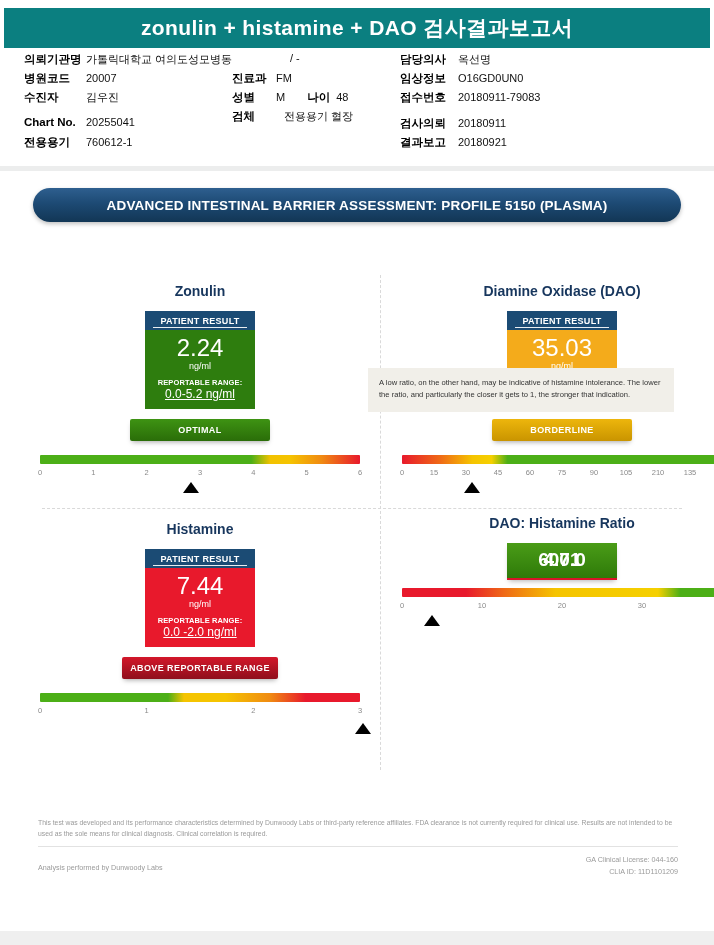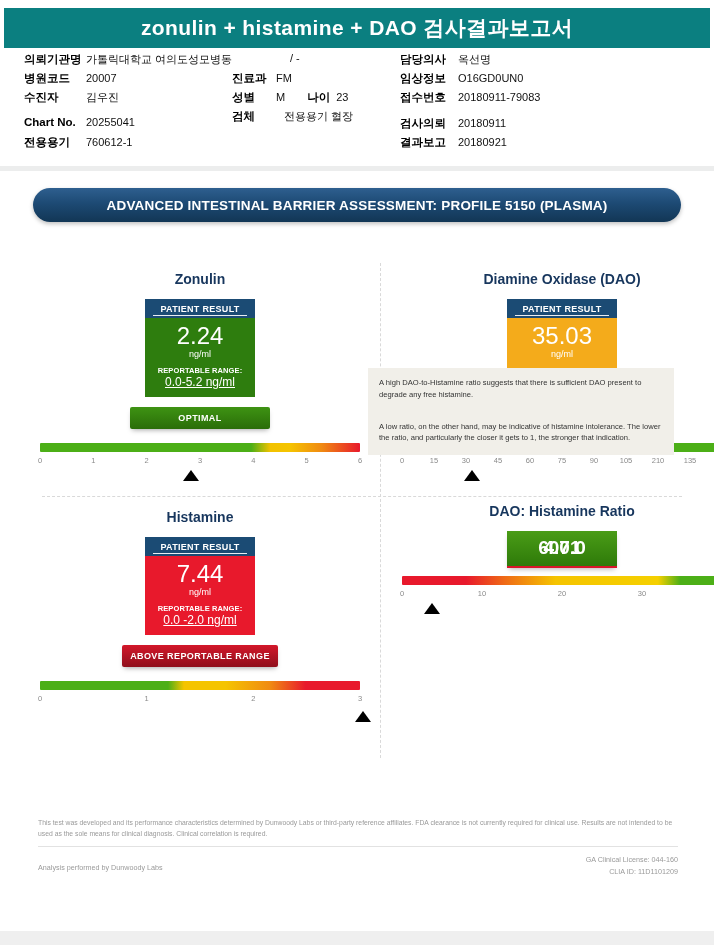--- a/index.html
+++ b/index.html
@@ -55,21 +55,21 @@
     background: linear-gradient(180deg, #2e5f8f 0%, #1d4a74 45%, #123655 100%);
     display: flex; align-items: center; justify-content: center;
     box-shadow: 0 2px 4px rgba(0,0,0,.25);
   }
   .sec-band .t {
     color: #fff; font-size: 13.5px; font-weight: bold; letter-spacing: .2px;
   }
 
   
   .grid {
-    position: absolute; left: 24px; top: 263px; width: 666px; height: 500px;
+    position: absolute; left: 24px; top: 275px; width: 666px; height: 500px;
   }
   .vline {
     position: absolute; left: 356px; top: 0; width: 0; height: 495px;
     border-left: 1px dashed #d9d9d9;
   }
   .hline {
     position: absolute; left: 18px; top: 233px; width: 640px; height: 0;
     border-top: 1px dashed #d9d9d9;
   }
 
@@ -220,21 +220,21 @@
         <span class="val" style="margin-left:58px">/ -</span>
       </div>
       <div class="row">
         <span class="lab">진료과</span>
         <span class="val">FM</span>
       </div>
       <div class="row">
         <span class="lab">성별</span>
         <span class="val">M</span>
         <span class="inline-lab">나이</span>
-        <span class="val">23</span>
+        <span class="val">48</span>
       </div>
       <div class="row">
         <span class="lab">검체</span>
         <span class="val" style="margin-left:8px">전용용기 혈장</span>
       </div>
     </div>
 
     <div class="col col-c">
       <div class="row">
         <span class="lab">담당의사</span>
@@ -368,21 +368,20 @@
           <span class="tick" style="left:75%">30</span>
 
         </div>
         <div class="marker" style="left:11.8%"></div>
       </div>
     </div>
 
   </div>
 
   <div class="note">
-    <p>A high DAO-to-Histamine ratio suggests that there is sufficient DAO present to degrade any free histamine.</p>
     <p>A low ratio, on the other hand, may be indicative of histamine intolerance. The lower the ratio, and particularly the closer it gets to 1, the stronger that indication.</p>
   </div>
 
   <div class="footer">
     <div class="foot-disc">This test was developed and its performance characteristics determined by Dunwoody Labs or third-party reference affiliates. FDA clearance is not currently required for clinical use. Results are not intended to be used as the sole means for clinical diagnosis. Clinical correlation is required.</div>
     <div class="foot-rule"></div>
     <div class="foot-row">
       <div class="foot-left">Analysis performed by Dunwoody Labs</div>
       <div class="foot-right">
         <div>GA Clinical License: 044-160</div>

